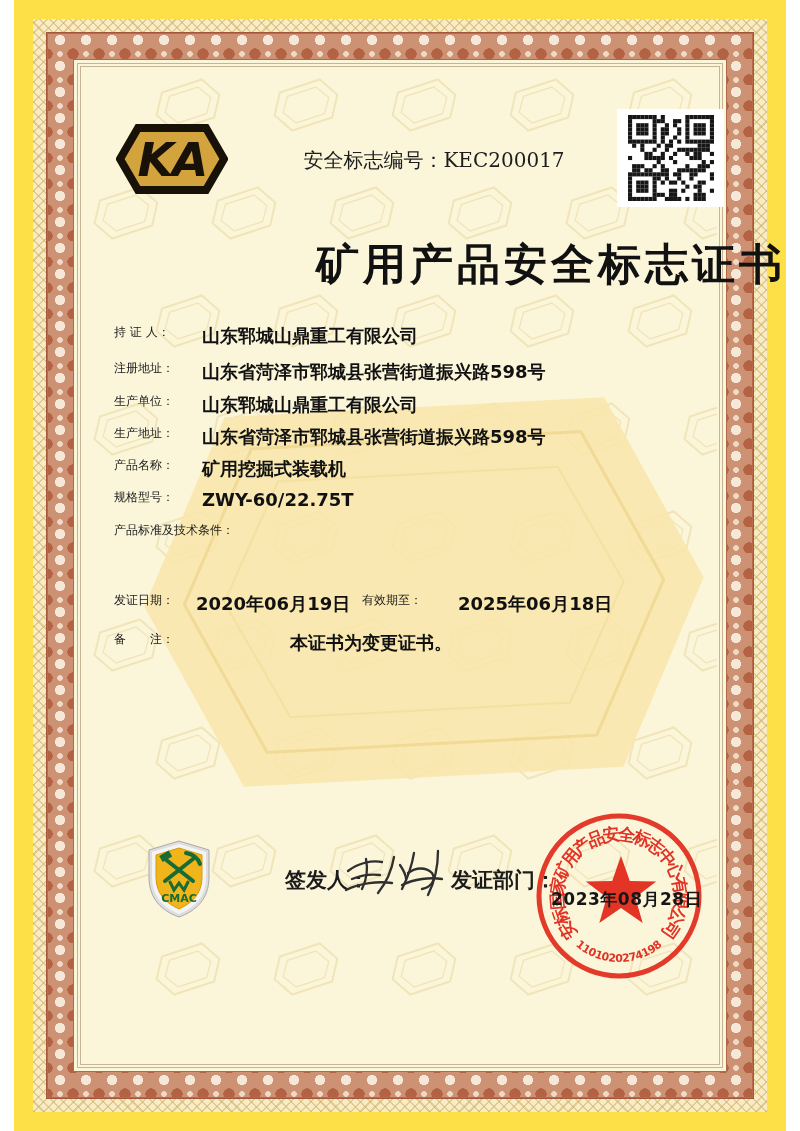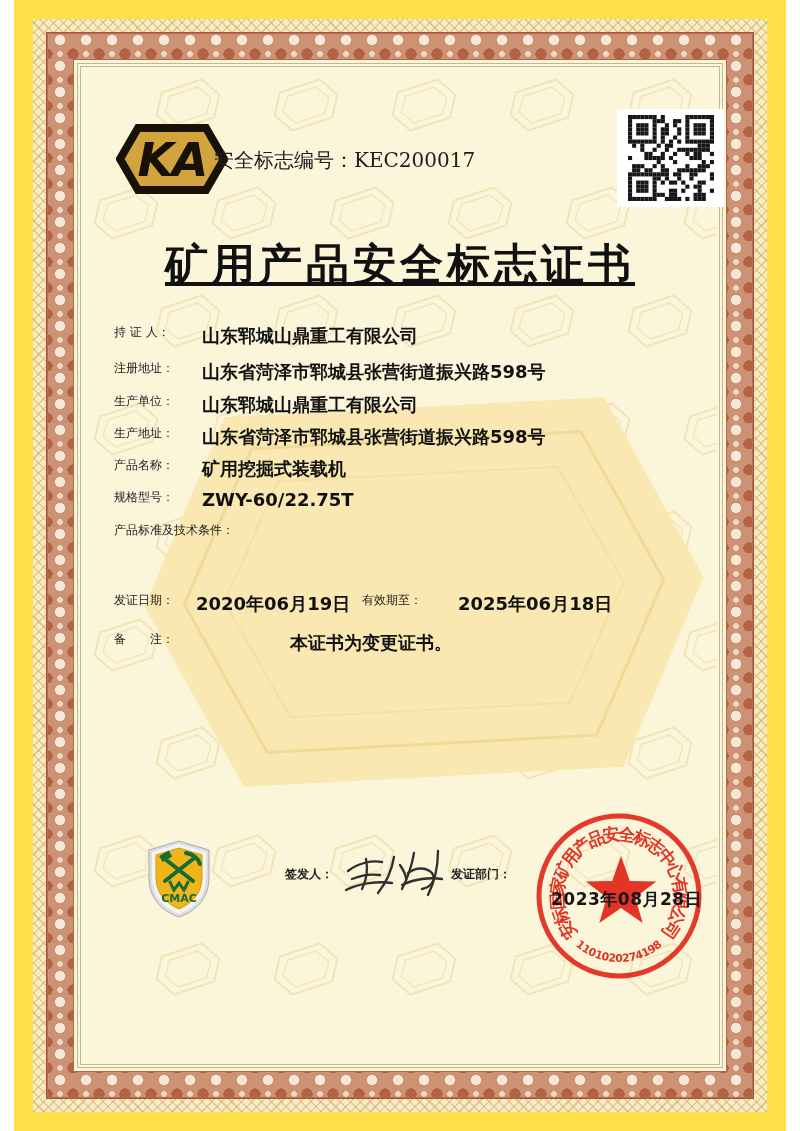--- a/index.html
+++ b/index.html
@@ -17,37 +17,37 @@
       radial-gradient(circle 10px at 26px 21px, rgba(171,84,52,.75) 55%, rgba(171,84,52,0) 58%),
       radial-gradient(circle 5px at 13px 21px, rgba(244,226,206,.9) 55%, rgba(244,226,206,0) 60%);
     background-size:26px 26px;}
   .paper{position:absolute;inset:59px;background:#fbf5da;border:1px solid #b06a4a;}
   .tline{position:absolute;border:1px solid #c6b595;}
   .tline.l1{inset:63px;}
   .tline.l2{inset:66px;}
   .wm-layer{position:absolute;inset:69px;overflow:hidden;}
   
   .ka-logo{position:absolute;left:102px;top:123px;width:112px;height:72px;}
-  .cert-no{position:absolute;left:200px;top:147px;width:440px;text-align:left;font-size:20px;
+  .cert-no{position:absolute;left:200px;top:147px;width:440px;text-align:center;font-size:20px;
            font-family:"DejaVu Serif","Liberation Serif",serif;color:#1d1d1d;white-space:nowrap;}
   .qr-box{position:absolute;left:603px;top:109px;width:107px;height:98px;background:#ffffff;}
   .qr-box svg{position:absolute;left:11px;top:6px;}
   
-  .title{position:absolute;left:0;right:0;top:236px;text-align:center;font-size:43px;font-weight:900;
-         letter-spacing:4px;color:#111;text-decoration:underline;}
+  .title{position:absolute;left:0;right:0;top:236px;text-align:right;font-size:43px;font-weight:900;
+         letter-spacing:4px;color:#111;}
   
   .row{position:absolute;left:0;width:100%;height:26px;}
   .lab{position:absolute;left:100px;font-size:12px;font-weight:400;color:#1b1b1b;white-space:nowrap;}
   .val{position:absolute;left:188px;font-size:18px;font-weight:700;color:#111;white-space:nowrap;}
   
   .para{position:absolute;left:97px;top:722px;width:608px;font-size:17px;font-weight:700;line-height:26.8px;
         text-align:justify;text-indent:2.05em;color:#111;}
   
   .cmac{position:absolute;left:132px;top:840px;width:66px;height:78px;}
-  .signer-label,.dept-label{position:absolute;top:866px;font-size:12px;font-weight:600;color:#1b1b1b;white-space:nowrap;text-align:center;}
+  .signer-label,.dept-label{position:absolute;top:866px;font-size:21px;font-weight:600;color:#1b1b1b;white-space:nowrap;text-align:center;}
   .signer-label{left:271px;}
   .dept-label{left:437px;}
   .signature{position:absolute;left:328px;top:845px;width:108px;height:56px;}
   .seal{position:absolute;left:500px;top:792px;width:212px;height:212px;}
   .seal-date{position:absolute;left:537px;top:888px;font-size:17px;font-weight:600;letter-spacing:.5px;color:#161616;white-space:nowrap;}
 </style>
 </head>
 <body>
 
 <div class="page">

